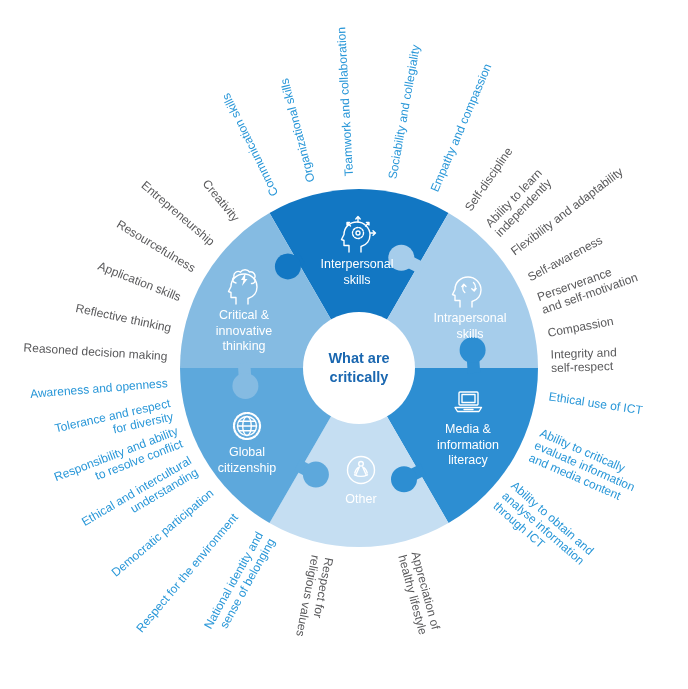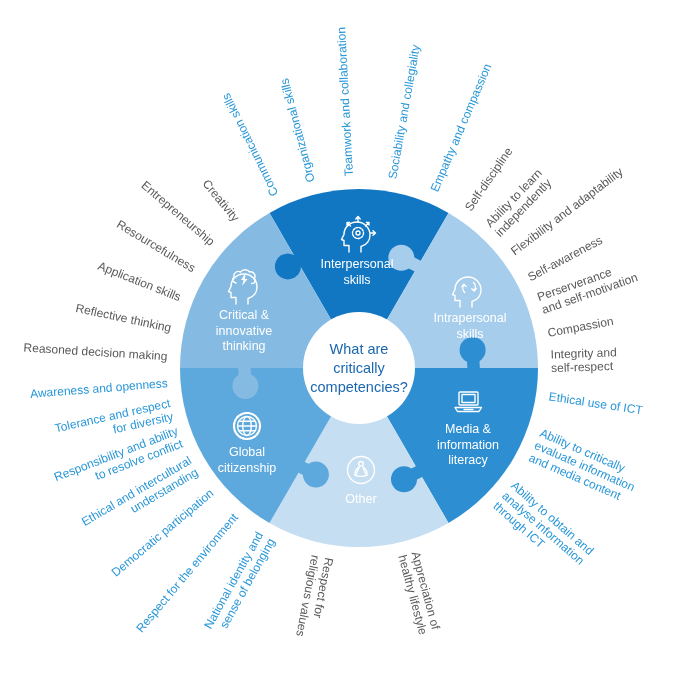--- a/index.html
+++ b/index.html
@@ -3,21 +3,21 @@
 <meta charset="utf-8">
 <style>
   html, body { margin: 0; padding: 0; background: #ffffff; }
   body { font-family: "Liberation Sans", "DejaVu Sans", sans-serif; }
   .stage { position: relative; width: 688px; height: 689px; background: #ffffff; overflow: hidden; }
   .stage svg { position: absolute; left: 0; top: 0; }
   .center-circle {
     position: absolute; left: 303px; top: 312px; width: 112px; height: 112px;
     background: #ffffff; border-radius: 50%;
     display: flex; flex-direction: column; align-items: center; justify-content: center;
-    text-align: center; font-weight: normal; font-size: 14.5px; line-height: 19px;
+    text-align: center; font-weight: bold; font-size: 14.5px; line-height: 19px;
   }
   .spoke-text { font-size: 12px; }
   .seg-label { font-size: 12.5px; fill: #ffffff; }
   .icon { stroke: #ffffff; fill: none; stroke-width: 1.4; stroke-linecap: round; stroke-linejoin: round; }
 </style>
 </head>
 <body>
 
 <div class="stage">
   <svg id="wheel" width="688" height="689" viewBox="0 0 688 689">
@@ -119,15 +119,14 @@
       <g id="icon-critical-innovative-thinking" class="icon" transform="translate(244,289)">
         <path d="M 4,15 L 4,9.5 C 10,8 13,3 13,-2 C 13,-9.5 7,-15 0,-15 C -7.5,-15 -13,-9.5 -13,-2.5 L -15.5,2.5 L -13,3.5 L -13,8.5 L -8,8.5 L -8,15"></path>
         <path d="M -8,-6 C -11.5,-6.5 -12.5,-10 -10,-12 C -11,-16 -6.5,-19 -3.5,-16.8 C -1.5,-20 3.5,-20 5.5,-17 C 9.5,-18 12.5,-13.5 10.2,-10.5 C 12.5,-8 10,-5 7.5,-5.5"></path>
         <path d="M 1.5,-16 L -3,-9 L -0.5,-9 L -2,-3 L 3.5,-10 L 1,-10 Z" fill="#ffffff" stroke="none"></path>
       </g>
     </g>
   </svg>
   <div class="center-circle" id="center-circle" style="color: rgb(26, 103, 176);">
     <div>What are</div>
     <div>critically</div>
-    <div>competencies?</div>
   </div>
 </div>
 
 </body></html>

